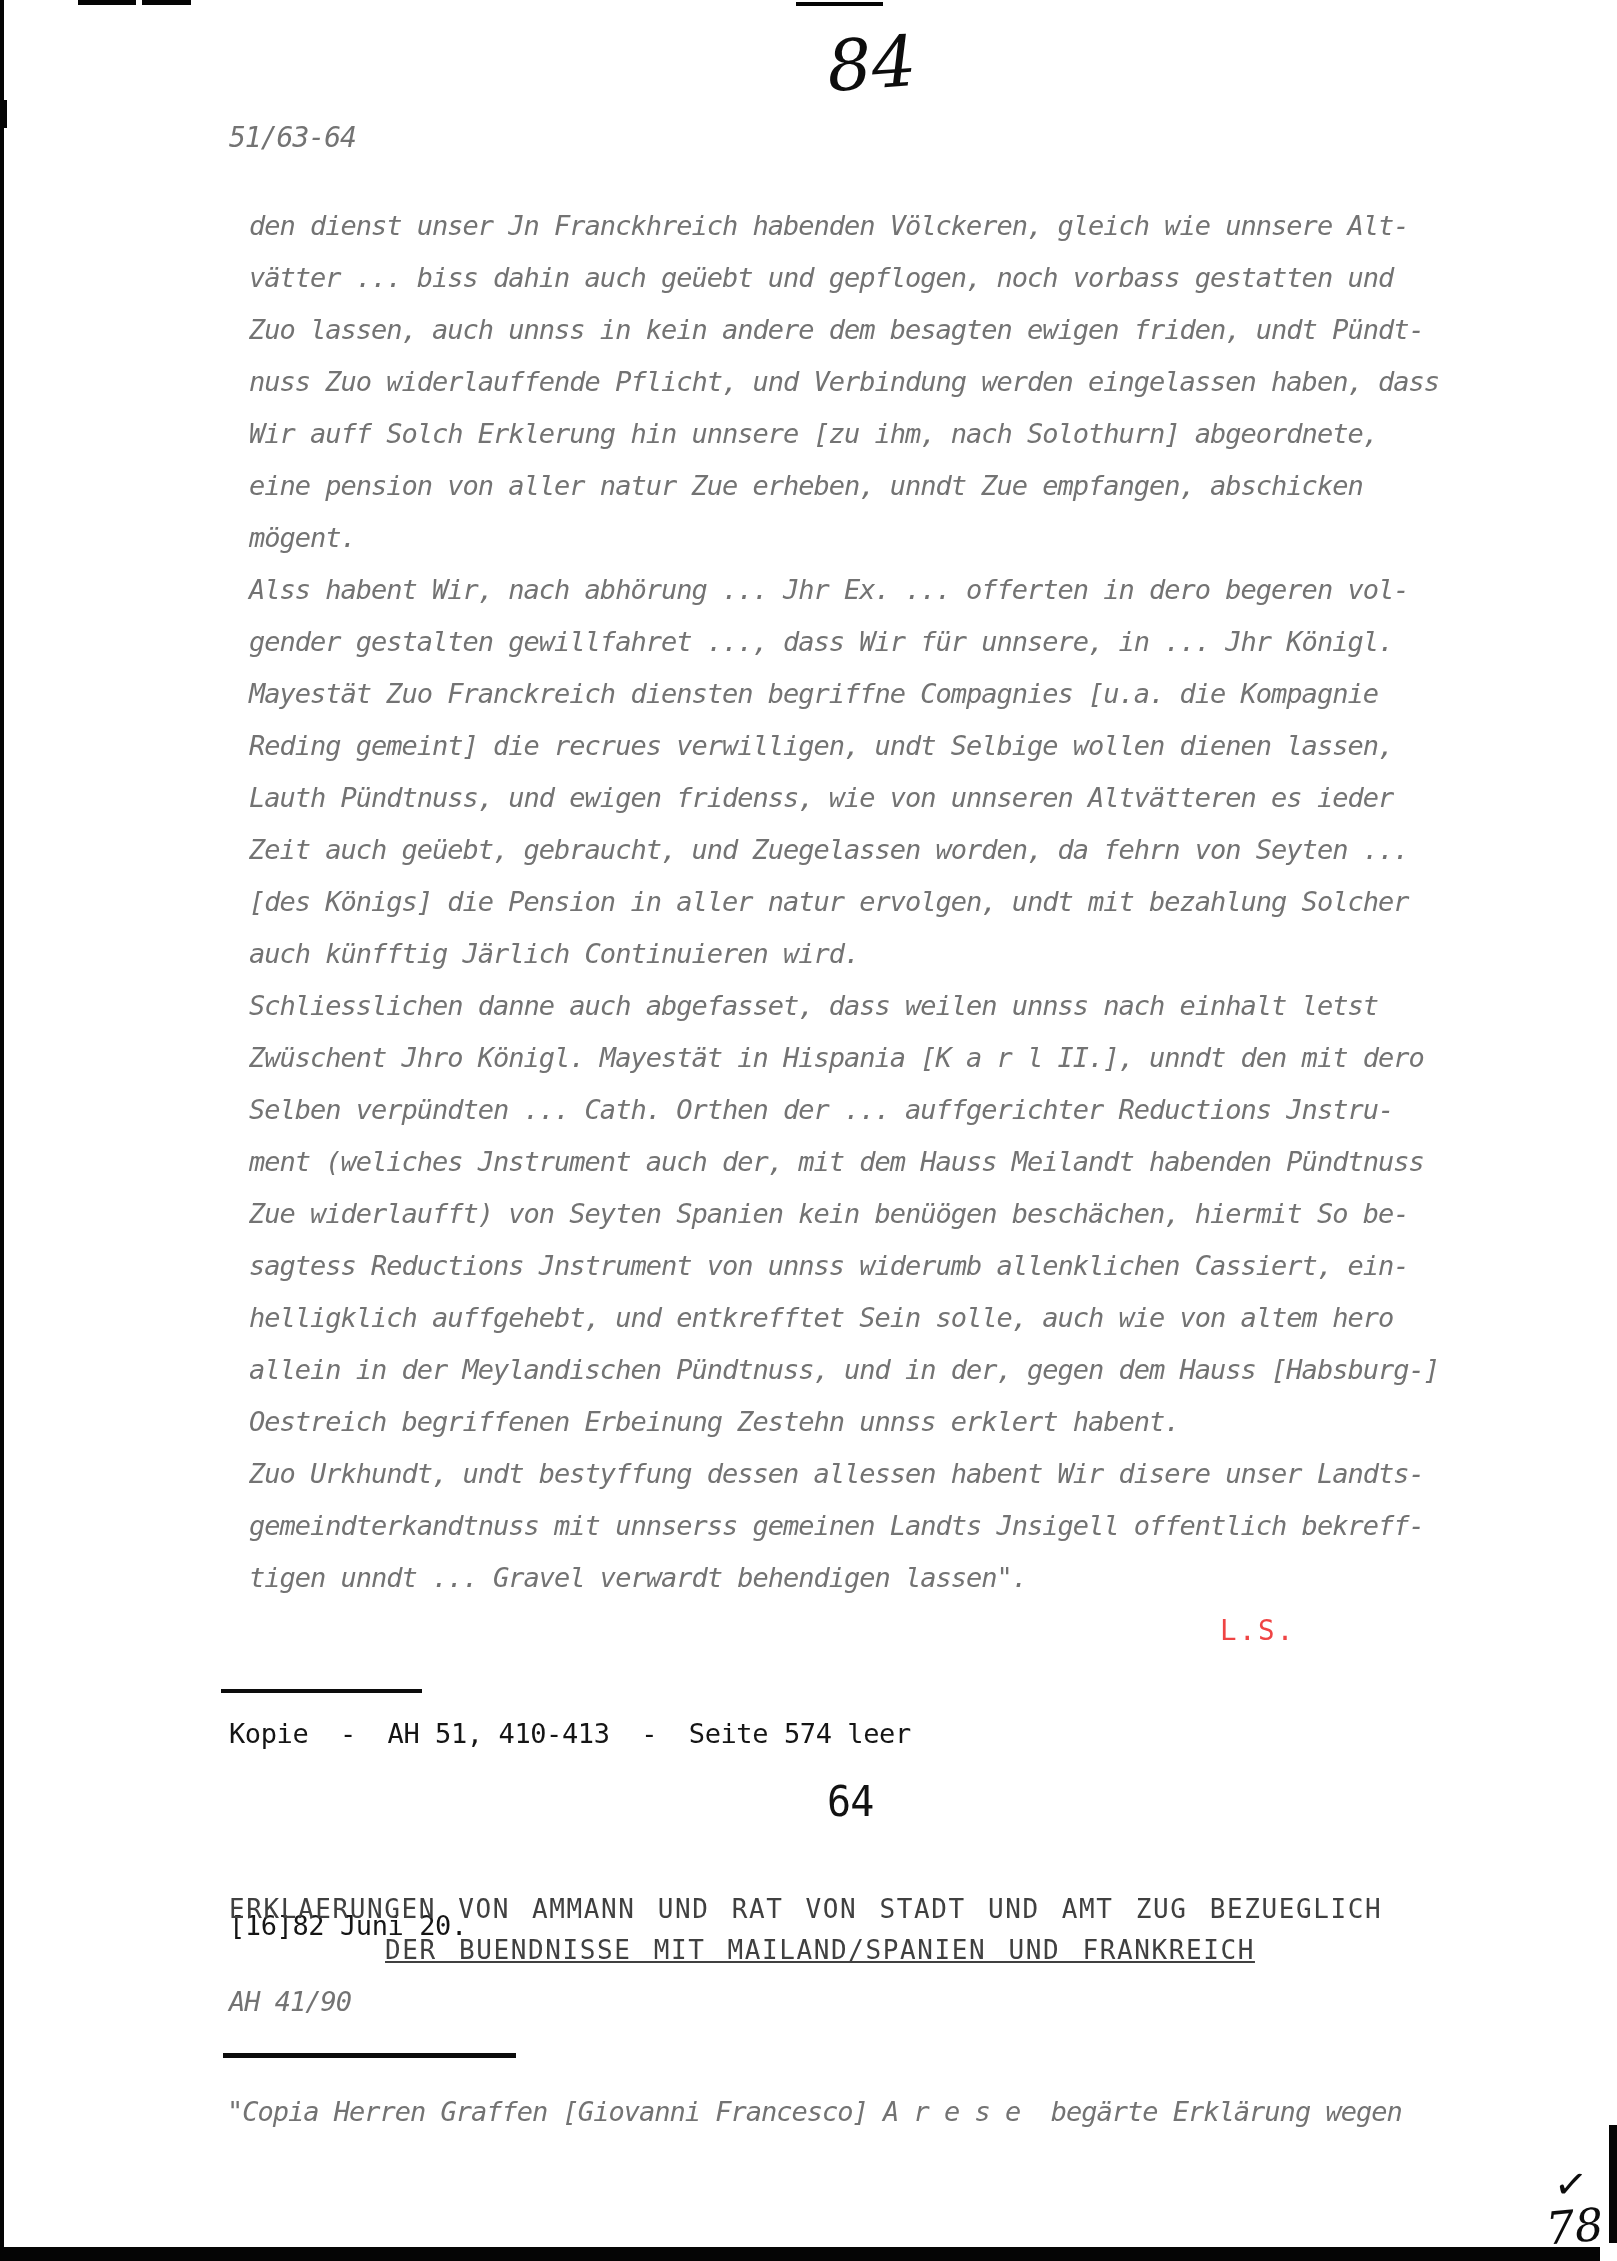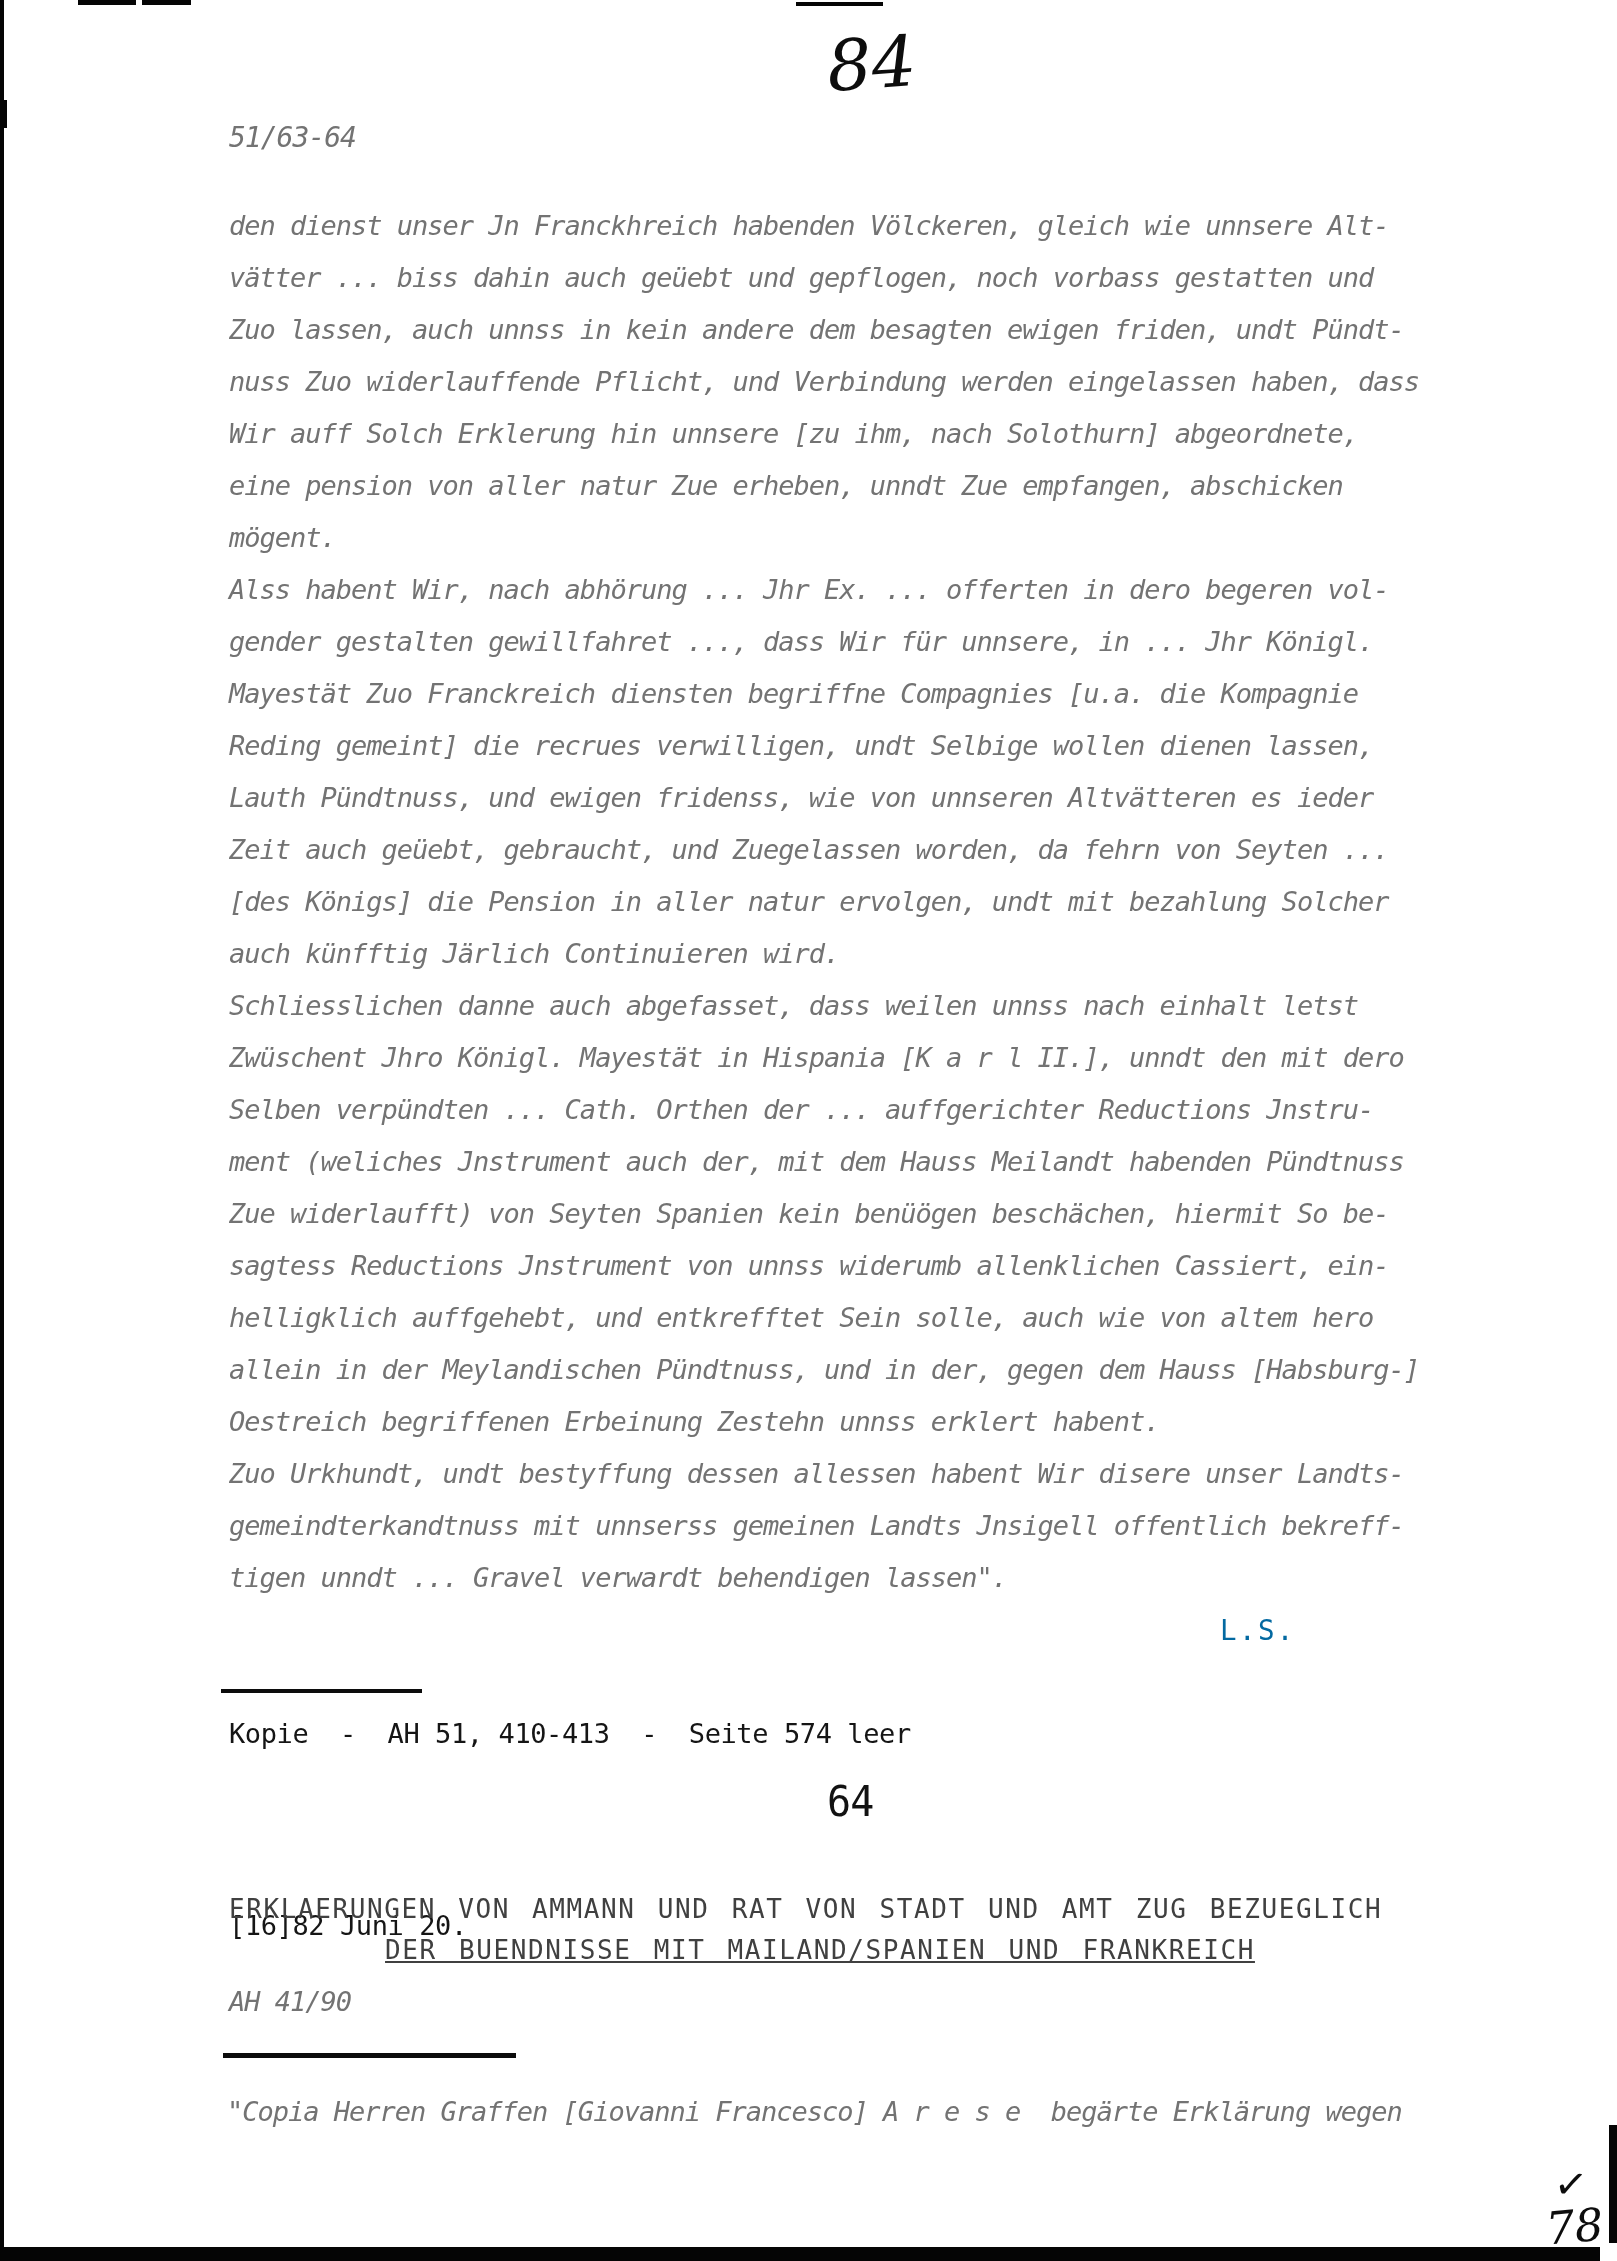--- a/index.html
+++ b/index.html
@@ -11,21 +11,21 @@
   .abs{position:absolute;}
   
   .tw-italic{
     font-family:"DejaVu Sans Mono", monospace;
     font-style:italic;
     font-size:27px;
     letter-spacing:-1px;
     white-space:pre;
     color:#737373;
   }
-  .body-block{line-height:52px;}
+  .body-block{line-height:52px;margin-left:20px;}
   .body-block div{height:52px;}
   .tw-upright{
     font-family:"DejaVu Sans Mono", monospace;
     font-style:normal;
     font-size:27px;
     letter-spacing:-0.4px;
     white-space:pre;
     color:#151515;
     line-height:1.2;
   }
@@ -49,21 +49,21 @@
     font-family:"DejaVu Sans Mono", monospace;
     font-size:40px;
     letter-spacing:-0.8px;
     color:#121212;
     transform:scaleY(1.08);
   }
   .seal{
     font-family:"DejaVu Sans Mono", monospace;
     font-size:27.5px;
     letter-spacing:2.4px;
-    color:#0369a1;
+    color:#ef4444;
   }
 </style>
 </head>
 <body>
 
 <div class="abs edge" style="left:0;top:0;width:4px;height:2261px;"></div>
 <div class="abs edge" style="left:0;top:100px;width:7.3px;height:27.5px;"></div>
 <div class="abs edge" style="left:78px;top:0;width:58px;height:4.9px;"></div>
 <div class="abs edge" style="left:142px;top:0;width:49px;height:4.9px;"></div>
 <div class="abs edge" style="left:796px;top:1.6px;width:87px;height:4px;"></div>

